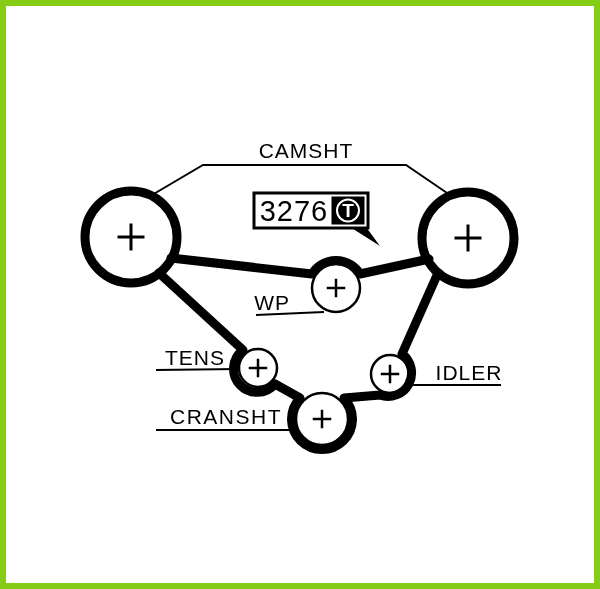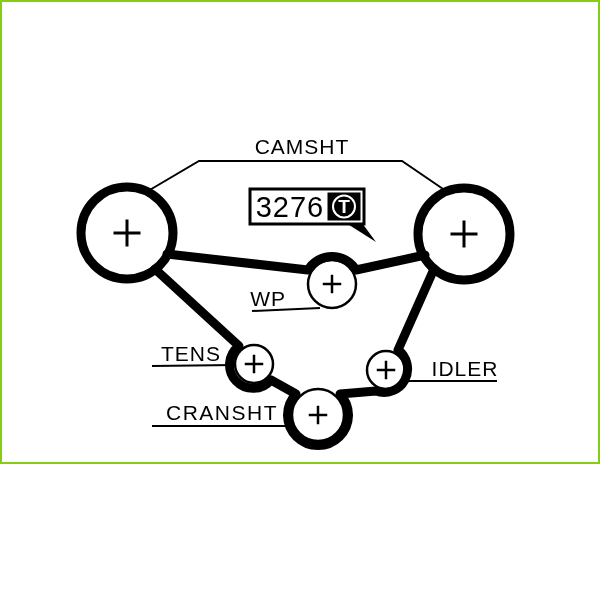--- a/index.html
+++ b/index.html
@@ -1,21 +1,21 @@
 <!DOCTYPE html>
 <html><head>
 <meta charset="utf-8">
 <style>
   html, body { margin: 0; padding: 0; background: #ffffff; }
   .canvas {
     position: relative;
     width: 600px;
-    height: 464px;
+    height: 589px;
     background: #ffffff;
-    border: 2px solid #84cc16;
+    border: 6px solid #84cc16;
     box-sizing: border-box;
     font-family: "Liberation Sans", sans-serif;
   }
   svg { display: block; }
   .lbl {
     font-family: "Liberation Sans", sans-serif;
     font-size: 21px;
     fill: #000;
     letter-spacing: 1px;
   }

